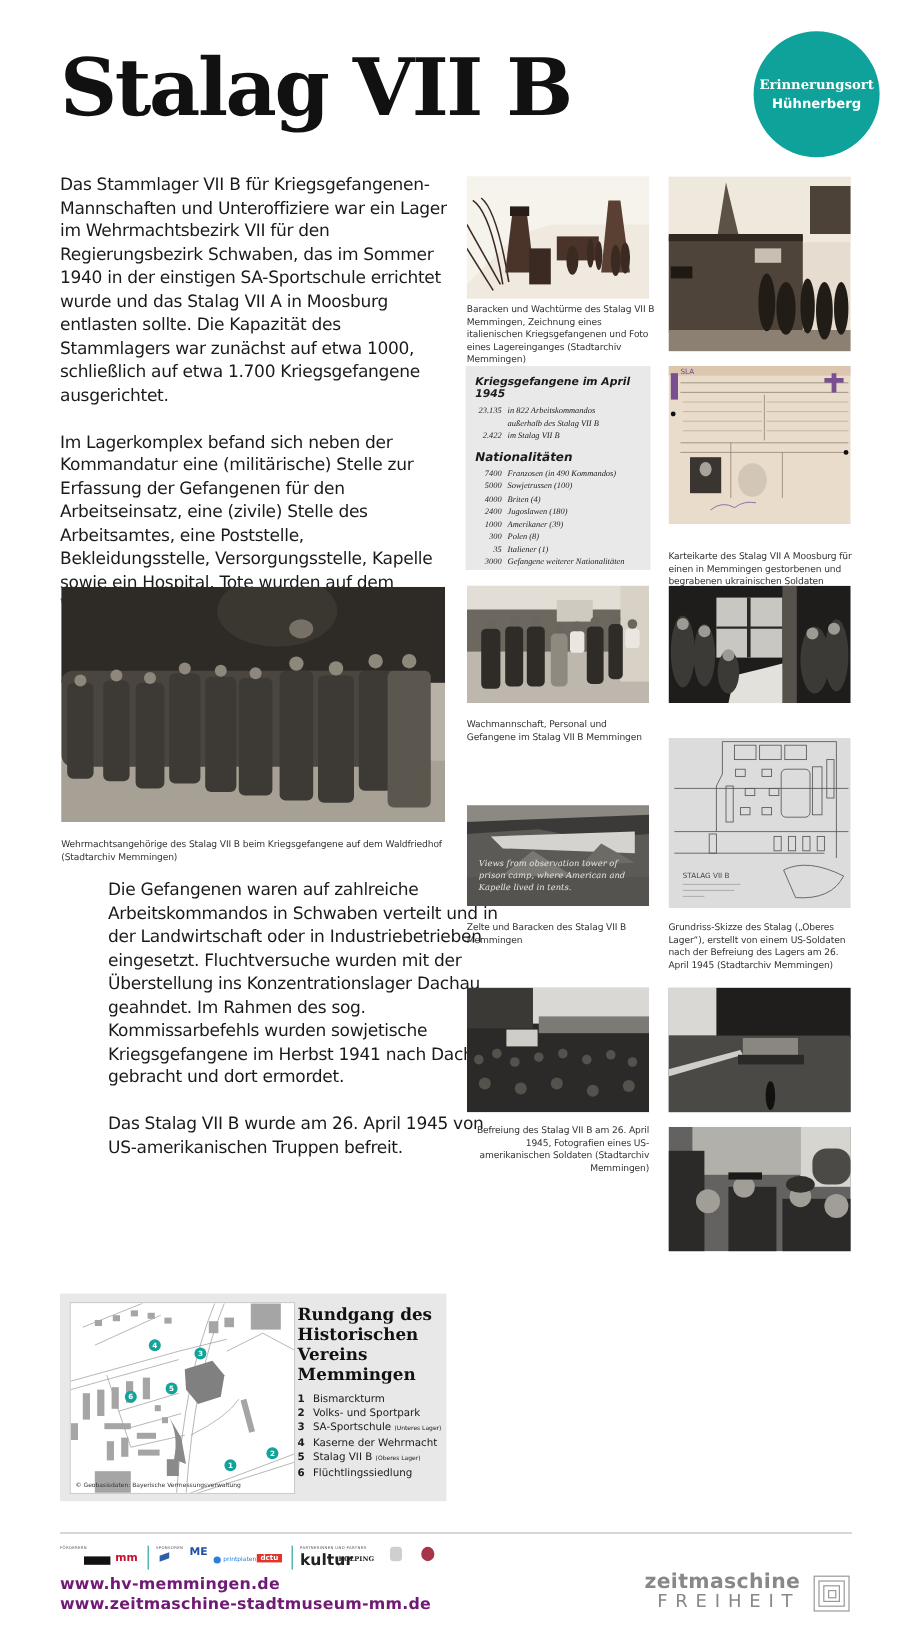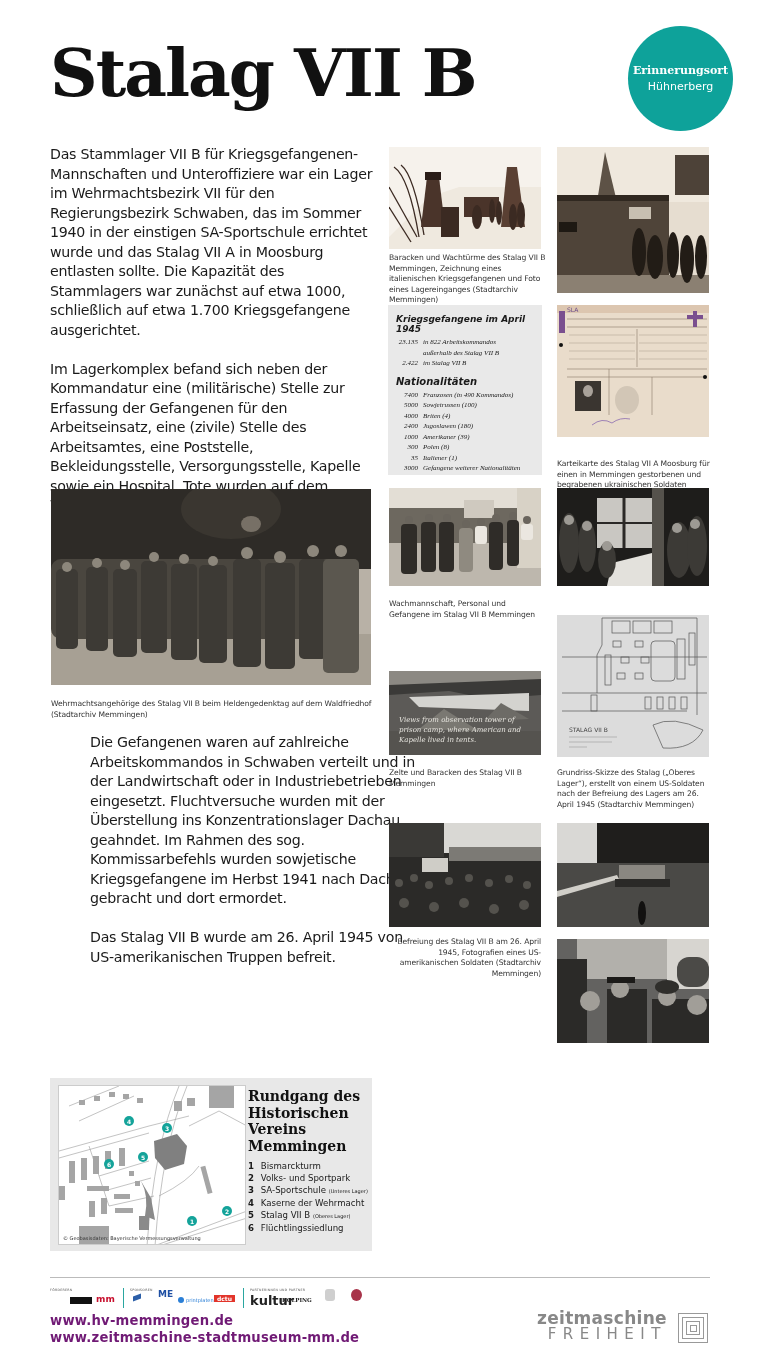--- a/index.html
+++ b/index.html
@@ -3,21 +3,21 @@
 <meta charset="utf-8">
 <style>
   * { box-sizing: border-box; margin: 0; padding: 0; }
   html, body { width: 760px; height: 1366px; background: #ffffff; overflow: hidden; }
   body { position: relative; font-family: "DejaVu Sans", sans-serif; color: #1a1a1a; }
   .abs { position: absolute; }
 
   .title { left: 50px; top: 40px; font-family: "DejaVu Serif", serif; font-weight: bold; font-size: 66px; letter-spacing: -2px; color: #111; line-height: 1; }
   .badge { left: 628px; top: 26px; width: 105px; height: 105px; border-radius: 50%; background: #0ea29a; color: #fff; display: flex; flex-direction: column; justify-content: center; align-items: center; text-align: center; }
   .badge .l1 { font-family: "DejaVu Serif", serif; font-weight: bold; font-size: 11px; }
-  .badge .l2 { font-family: "DejaVu Sans", sans-serif; font-weight: normal; font-size: 11px; margin-top: 3px; }
+  .badge .l2 { font-family: "DejaVu Sans", sans-serif; font-weight: bold; font-size: 11px; margin-top: 3px; }
 
   .body-text { font-family: "DejaVu Sans", sans-serif; font-size: 14.2px; line-height: 19.5px; color: #1a1a1a; letter-spacing: -0.25px; }
   .body-text p { margin-bottom: 19.5px; }
 
   .caption { font-size: 7.6px; line-height: 10.6px; color: #333; letter-spacing: -0.1px; }
 
   .photo { overflow: hidden; }
   .photo svg { width: 100%; height: 100%; display: block; }
 
   .stats-box { left: 388px; top: 305px; width: 154px; height: 170px; background: #e9e9e9; padding: 9px 6px 6px 8px; font-style: italic; }
@@ -219,21 +219,21 @@
       <circle cx="103" cy="68" r="5"></circle>
         <circle cx="133" cy="70" r="5"></circle>
         <circle cx="162" cy="72" r="5"></circle>
       <circle cx="196" cy="64" r="6"></circle>
         <circle cx="229" cy="68" r="6"></circle>
         <circle cx="262" cy="62" r="6"></circle>
       <circle cx="290" cy="62" r="6"></circle>
     </g>
   </svg>
 </div>
-<div class="abs caption" style="left:51px; top:699px; width:325px;">Wehrmachtsangehörige des Stalag VII B beim Heldengedenktag auf dem Waldfriedhof (Stadtarchiv Memmingen)</div>
+<div class="abs caption" style="left:51px; top:699px; width:325px;">Wehrmachtsangehörige des Stalag VII B beim Kriegsgefangene auf dem Waldfriedhof (Stadtarchiv Memmingen)</div>
 
 <div class="abs photo" style="left:389px; top:488px; width:152px; height:98px;">
   <svg viewBox="0 0 152 98" preserveAspectRatio="none">
     <rect width="152" height="98" fill="#bdb7ad"></rect>
     <rect width="152" height="20" fill="#e3ded5"></rect>
     <rect x="0" y="20" width="152" height="35" fill="#6d685f"></rect>
     <rect x="75" y="12" width="30" height="18" fill="#cfc9bf"></rect>
     <rect x="128" y="0" width="24" height="80" fill="#d8d2c6"></rect>
     <g fill="#2f2c28">
       <rect x="12" y="36" width="16" height="50" rx="4"></rect>

